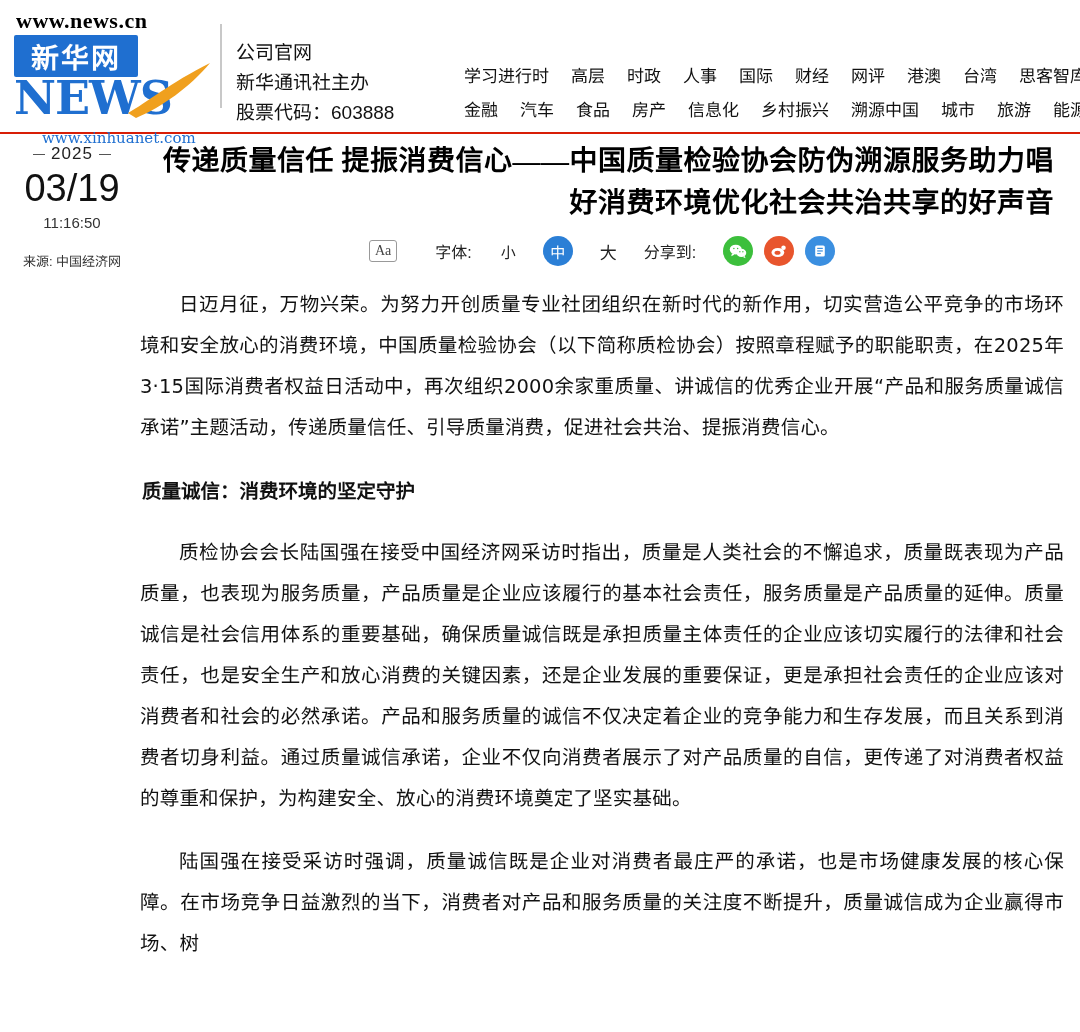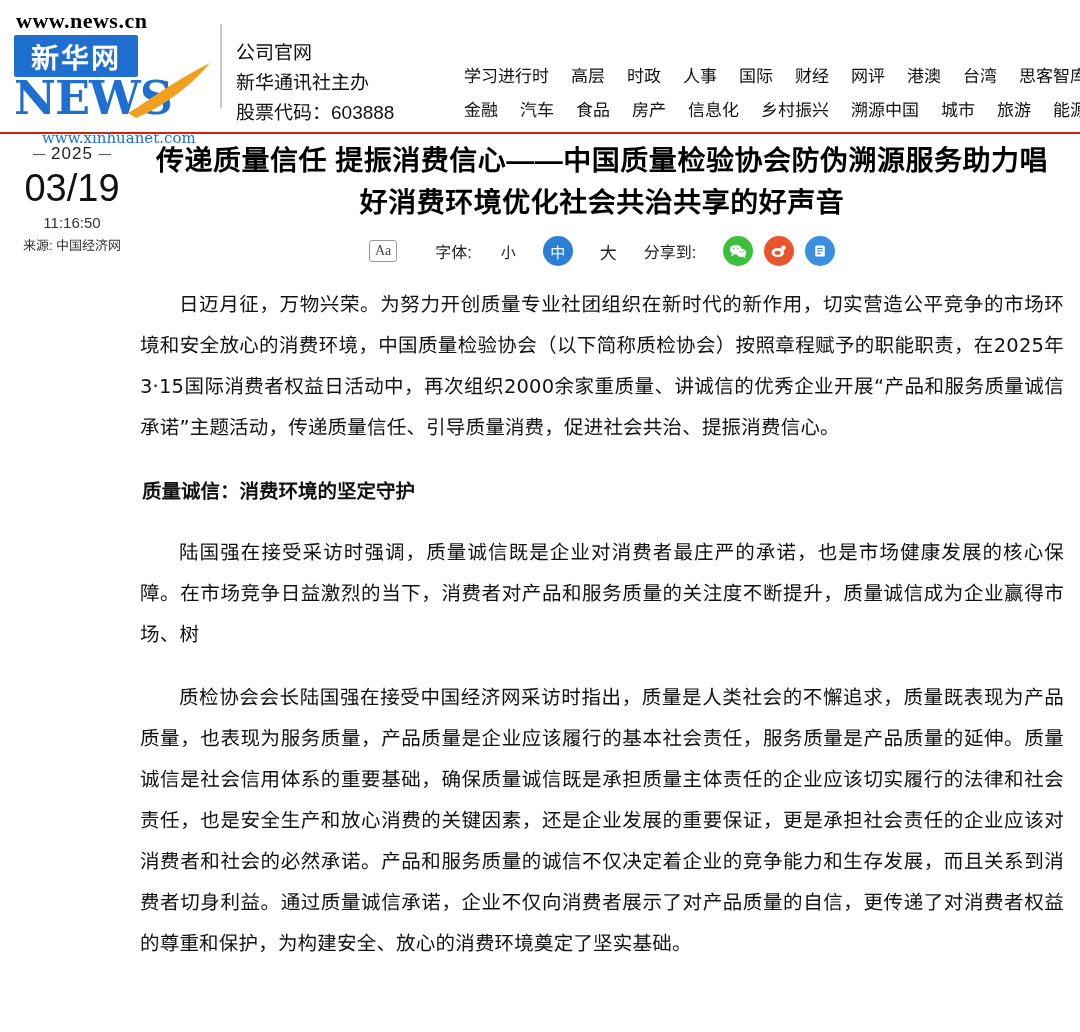--- a/index.html
+++ b/index.html
@@ -171,34 +171,34 @@
     margin-top: 2px;
   }
   .d-time {
     font-size: 15px;
     color: #333;
     margin-top: 4px;
   }
   .d-src {
     font-size: 13px;
     color: #333;
-    margin-top: 4px;
+    margin-top: 20px;
   }
 
   .article {
     flex: 1 1 auto;
     padding-left: 4px;
     min-width: 0;
   }
   .headline {
-    font-family: Liberation Sans, sans-serif;
+    font-family: Liberation Serif, serif;
     font-weight: bold;
     font-size: 28px;
     line-height: 42px;
-    text-align: center;
+    text-align: right;
     color: #000;
     margin: 2px 10px 0 10px;
     letter-spacing: 0.5px;
   }
 
   
   .toolbar {
     display: flex;
     align-items: center;
     justify-content: center;
@@ -363,17 +363,17 @@
               <rect x="6.5" y="6" width="7" height="1.5" fill="#3b8fe0"></rect>
               <rect x="6.5" y="9.2" width="7" height="1.5" fill="#3b8fe0"></rect>
               <rect x="6.5" y="12.4" width="4.5" height="1.5" fill="#3b8fe0"></rect>
             </svg>
           </span>
         </span>
       </div>
 
       <p class="para first">日迈月征，万物兴荣。为努力开创质量专业社团组织在新时代的新作用，切实营造公平竞争的市场环境和安全放心的消费环境，中国质量检验协会（以下简称质检协会）按照章程赋予的职能职责，在2025年3·15国际消费者权益日活动中，再次组织2000余家重质量、讲诚信的优秀企业开展“产品和服务质量诚信承诺”主题活动，传递质量信任、引导质量消费，促进社会共治、提振消费信心。</p>
       <p class="subhead">质量诚信：消费环境的坚定守护</p>
+      <p class="para">质检协会会长陆国强在接受中国经济网采访时指出，质量是人类社会的不懈追求，质量既表现为产品质量，也表现为服务质量，产品质量是企业应该履行的基本社会责任，服务质量是产品质量的延伸。质量诚信是社会信用体系的重要基础，确保质量诚信既是承担质量主体责任的企业应该切实履行的法律和社会责任，也是安全生产和放心消费的关键因素，还是企业发展的重要保证，更是承担社会责任的企业应该对消费者和社会的必然承诺。产品和服务质量的诚信不仅决定着企业的竞争能力和生存发展，而且关系到消费者切身利益。通过质量诚信承诺，企业不仅向消费者展示了对产品质量的自信，更传递了对消费者权益的尊重和保护，为构建安全、放心的消费环境奠定了坚实基础。</p>
       <p class="para">陆国强在接受采访时强调，质量诚信既是企业对消费者最庄严的承诺，也是市场健康发展的核心保障。在市场竞争日益激烈的当下，消费者对产品和服务质量的关注度不断提升，质量诚信成为企业赢得市场、树</p>
-      <p class="para">质检协会会长陆国强在接受中国经济网采访时指出，质量是人类社会的不懈追求，质量既表现为产品质量，也表现为服务质量，产品质量是企业应该履行的基本社会责任，服务质量是产品质量的延伸。质量诚信是社会信用体系的重要基础，确保质量诚信既是承担质量主体责任的企业应该切实履行的法律和社会责任，也是安全生产和放心消费的关键因素，还是企业发展的重要保证，更是承担社会责任的企业应该对消费者和社会的必然承诺。产品和服务质量的诚信不仅决定着企业的竞争能力和生存发展，而且关系到消费者切身利益。通过质量诚信承诺，企业不仅向消费者展示了对产品质量的自信，更传递了对消费者权益的尊重和保护，为构建安全、放心的消费环境奠定了坚实基础。</p>
     </div>
   </div>
 </div>
 
 </body></html>

